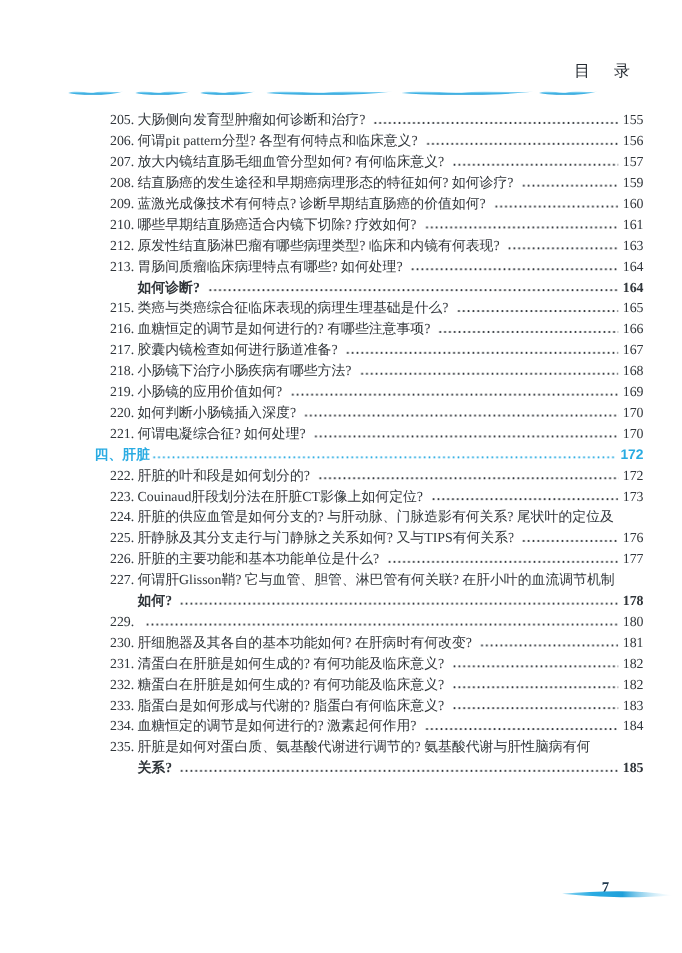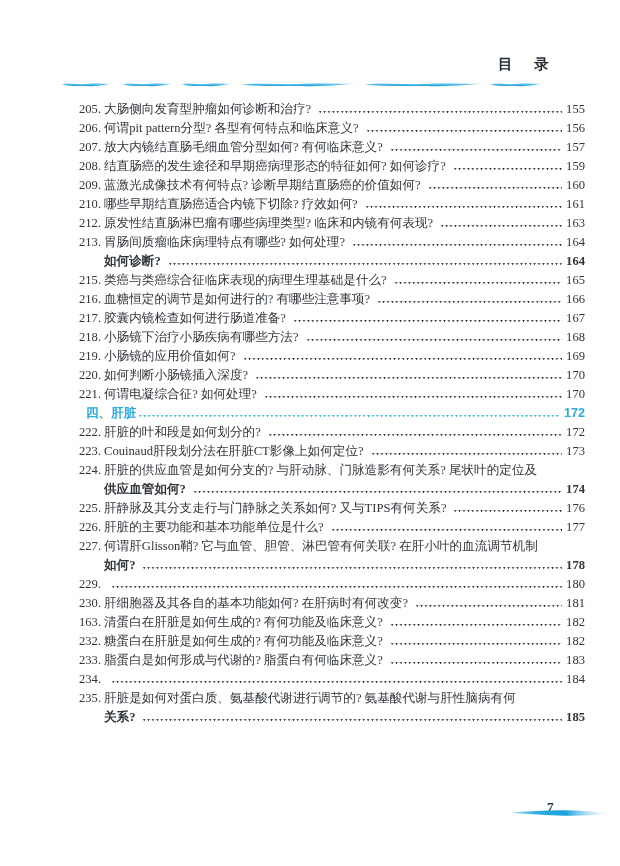--- a/index.html
+++ b/index.html
@@ -5,34 +5,34 @@
   html,body{margin:0;padding:0;}
   body{
     width:620px;height:866px;background:#ffffff;overflow:hidden;
     font-family:"Liberation Serif","DejaVu Serif",serif;
     color:#30353a;
   }
   .page{position:relative;width:620px;height:866px;background:#fff;}
 
   
   .header-title{
-    position:absolute;top:55px;left:498px;
-    font-size:14.5px;font-weight:bold;letter-spacing:9px;white-space:pre;
+    position:absolute;top:55px;left:522px;
+    font-size:14.5px;font-weight:normal;letter-spacing:9px;white-space:pre;
     color:#262c33;
     text-align:center;
   }
   .wave{position:absolute;left:55px;top:78px;width:492px;height:13px;}
 
   
   .toc{
     position:absolute;left:58px;top:100px;width:527px;
     font-size:12.6px;
   }
   .row{line-height:19px;margin-left:28px;}
-  .row.item{margin-left:21px;}
+  .row.item{margin-left:42px;}
   .line{display:flex;align-items:baseline;height:19px;}
   .line.cont{padding-left:25px;font-weight:bold;}
   .num{flex:0 0 25px;white-space:nowrap;}
   .txt{flex:0 1 auto;min-width:0;white-space:nowrap;overflow:hidden;}
   .dots{
     flex:1 0 14px;min-width:14px;align-self:stretch;
     margin:0 4px 0 7px;
     background-image:radial-gradient(circle at 50% 62%, currentColor 0.8px, transparent 1.1px);
     background-size:4.4px 100%;
     background-repeat:repeat-x;
@@ -227,25 +227,20 @@
           <span class="txt">Couinaud肝段划分法在肝脏CT影像上如何定位?</span>
           <span class="dots"></span>
           <span class="pg">173</span>
         </div>
       </div>
       <div class="row item">
         <div class="line">
           <span class="num">224.</span>
           <span class="txt">肝脏的供应血管是如何分支的? 与肝动脉、门脉造影有何关系? 尾状叶的定位及</span>
         </div>
-        <div class="line cont">
-          <span class="txt">供应血管如何?</span>
-          <span class="dots"></span>
-          <span class="pg">174</span>
-        </div>
       </div>
       <div class="row item">
         <div class="line">
           <span class="num">225.</span>
           <span class="txt">肝静脉及其分支走行与门静脉之关系如何? 又与TIPS有何关系?</span>
           <span class="dots"></span>
           <span class="pg">176</span>
         </div>
       </div>
       <div class="row item">
@@ -277,21 +272,21 @@
       <div class="row item">
         <div class="line">
           <span class="num">230.</span>
           <span class="txt">肝细胞器及其各自的基本功能如何? 在肝病时有何改变?</span>
           <span class="dots"></span>
           <span class="pg">181</span>
         </div>
       </div>
       <div class="row item">
         <div class="line">
-          <span class="num">163.</span>
+          <span class="num">231.</span>
           <span class="txt">清蛋白在肝脏是如何生成的? 有何功能及临床意义?</span>
           <span class="dots"></span>
           <span class="pg">182</span>
         </div>
       </div>
       <div class="row item">
         <div class="line">
           <span class="num">232.</span>
           <span class="txt">糖蛋白在肝脏是如何生成的? 有何功能及临床意义?</span>
           <span class="dots"></span>
@@ -302,20 +297,21 @@
         <div class="line">
           <span class="num">233.</span>
           <span class="txt">脂蛋白是如何形成与代谢的? 脂蛋白有何临床意义?</span>
           <span class="dots"></span>
           <span class="pg">183</span>
         </div>
       </div>
       <div class="row item">
         <div class="line">
           <span class="num">234.</span>
+          <span class="txt">血糖恒定的调节是如何进行的? 激素起何作用?</span>
           <span class="dots"></span>
           <span class="pg">184</span>
         </div>
       </div>
       <div class="row item">
         <div class="line">
           <span class="num">235.</span>
           <span class="txt">肝脏是如何对蛋白质、氨基酸代谢进行调节的? 氨基酸代谢与肝性脑病有何</span>
         </div>
         <div class="line cont">

